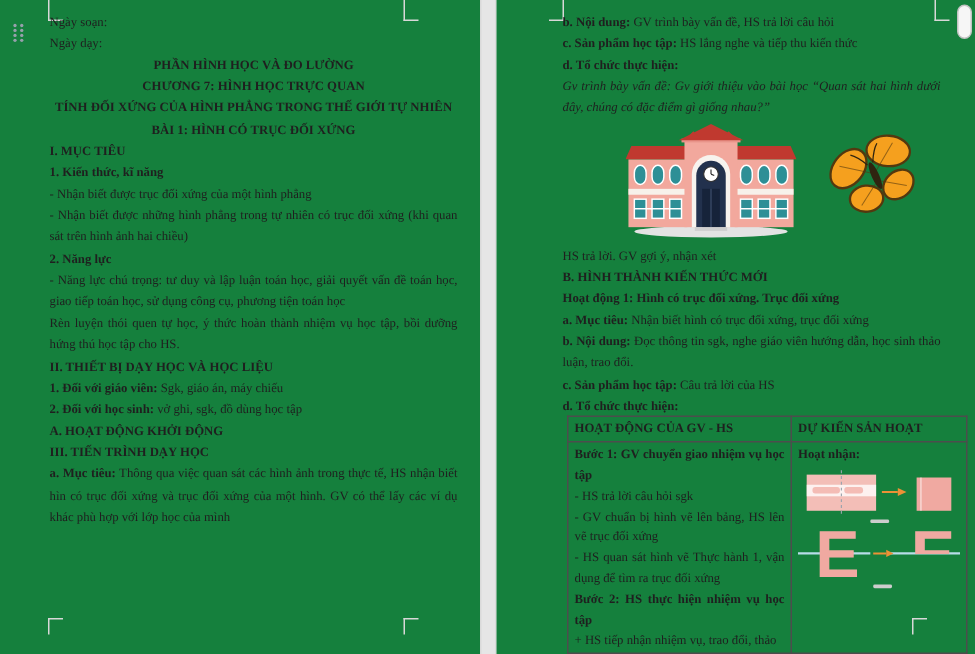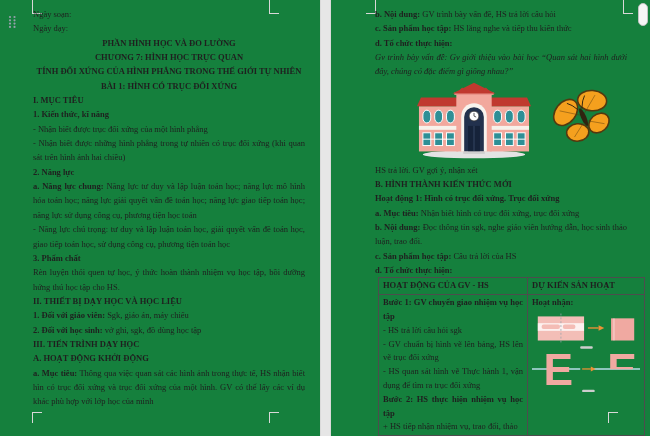--- a/index.html
+++ b/index.html
@@ -78,29 +78,27 @@
       <div class="title-line">PHẦN HÌNH HỌC VÀ ĐO LƯỜNG</div>
       <div class="title-line">CHƯƠNG 7: HÌNH HỌC TRỰC QUAN</div>
       <div class="title-line">TÍNH ĐỐI XỨNG CỦA HÌNH PHẲNG TRONG THẾ GIỚI TỰ NHIÊN</div>
       <div class="title-line">BÀI 1: HÌNH CÓ TRỤC ĐỐI XỨNG</div>
 
       <p class="para"><span class="lead">I. MỤC TIÊU</span><span></span></p>
       <p class="para"><span class="lead">1. Kiến thức, kĩ năng</span><span></span></p>
       <p class="para"><span class="lead"></span><span>- Nhận biết được trục đối xứng của một hình phẳng</span></p>
       <p class="para"><span class="lead"></span><span>- Nhận biết được những hình phẳng trong tự nhiên có trục đối xứng (khi quan sát trên hình ảnh hai chiều)</span></p>
       <p class="para"><span class="lead">2. Năng lực</span><span></span></p>
-      <p class="para"><span class="lead">a. Năng lực chung:</span><span> Năng lực tư duy và lập luận toán học; năng lực mô hình hóa toán học; năng lực giải quyết vấn đề toán học; năng lực giao tiếp toán học; năng lực sử dụng công cụ, phương tiện học toán</span></p>
       <p class="para"><span class="lead"></span><span>- Năng lực chú trọng: tư duy và lập luận toán học, giải quyết vấn đề toán học, giao tiếp toán học, sử dụng công cụ, phương tiện toán học</span></p>
-      <p class="para"><span class="lead">3. Phẩm chất</span><span></span></p>
       <p class="para"><span class="lead"></span><span>Rèn luyện thói quen tự học, ý thức hoàn thành nhiệm vụ học tập, bồi dưỡng hứng thú học tập cho HS.</span></p>
       <p class="para"><span class="lead">II. THIẾT BỊ DẠY HỌC VÀ HỌC LIỆU</span><span></span></p>
       <p class="para"><span class="lead">1. Đối với giáo viên:</span><span> Sgk, giáo án, máy chiếu</span></p>
       <p class="para"><span class="lead">2. Đối với học sinh:</span><span> vở ghi, sgk, đồ dùng học tập</span></p>
+      <p class="para"><span class="lead">A. HOẠT ĐỘNG KHỞI ĐỘNG</span><span></span></p>
       <p class="para"><span class="lead">III. TIẾN TRÌNH DẠY HỌC</span><span></span></p>
-      <p class="para"><span class="lead">A. HOẠT ĐỘNG KHỞI ĐỘNG</span><span></span></p>
       <p class="para"><span class="lead">a. Mục tiêu:</span><span> Thông qua việc quan sát các hình ảnh trong thực tế, HS nhận biết hìn có trục đối xứng và trục đối xứng của một hình. GV có thể lấy các ví dụ khác phù hợp với lớp học của mình</span></p>
     </div>
   </div>
 
   <div class="page-gap"></div>
 
   <div class="page page-right">
     <div class="crop tr" style="left:35px;top:0;width:9px;height:13px;"></div>
     <div class="crop tl" style="left:292px;top:0;width:9px;height:13px;"></div>
     <div class="crop bl" style="left:277px;top:412px;width:9px;height:10px;"></div>

